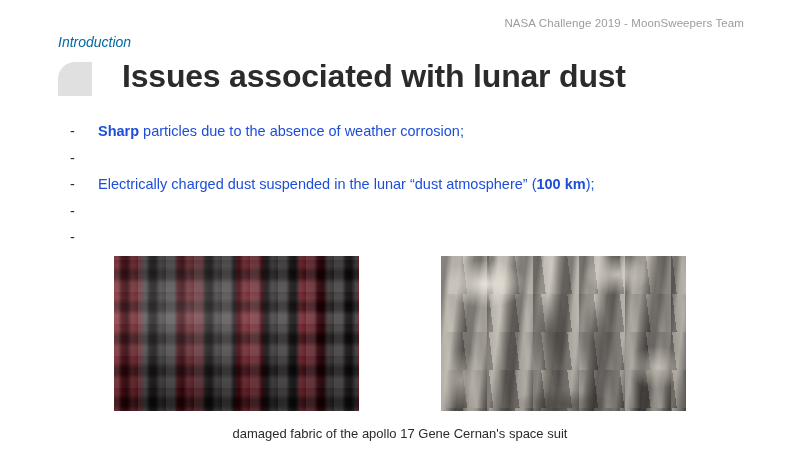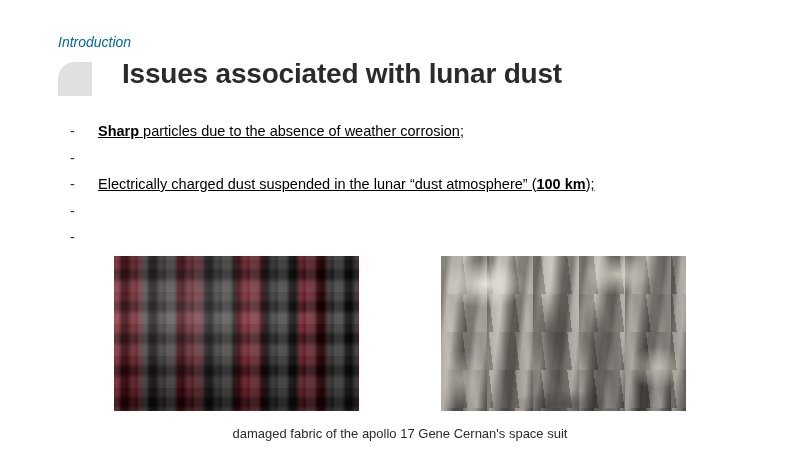--- a/index.html
+++ b/index.html
@@ -49,21 +49,21 @@
     top: 0px;
     width: 34px;
     height: 34px;
     background: #e0e0e0;
     border-top-left-radius: 17px;
   }
   .title-text {
     position: absolute;
     left: 64px;
     top: -4px;
-    font-size: 28px;
+    font-size: 32px;
     font-weight: bold;
     color: #2b2b2b;
     letter-spacing: -0.2px;
     white-space: nowrap;
   }
   .bullets {
     position: absolute;
     top: 122px;
     left: 70px;
     width: 700px;
@@ -75,23 +75,22 @@
   }
   .dash {
     width: 28px;
     flex: 0 0 28px;
     font-size: 14.5px;
     color: #2b2b2b;
     line-height: 19px;
   }
   .bullet-text {
     font-size: 14.5px;
-    color: #000000;
+    color: #1d4ed8;
     line-height: 19px;
-    text-decoration: underline;
   }
   .bullet-text b {
     font-weight: bold;
   }
   .images {
     position: absolute;
     top: 256px;
     left: 0;
     width: 800px;
     height: 160px;
@@ -174,20 +173,21 @@
     text-align: center;
     font-size: 13px;
     color: #2b2b2b;
   }
 </style>
 </head>
 <body>
 
 <div class="slide">
 
+  <div class="header-right">NASA Challenge 2019 - MoonSweepers Team</div>
 
   <div class="section-label">Introduction</div>
 
   <div class="title-block">
     <div class="title-mark"></div>
     <div class="title-text">Issues associated with lunar dust</div>
   </div>
 
   <div class="bullets">
 

